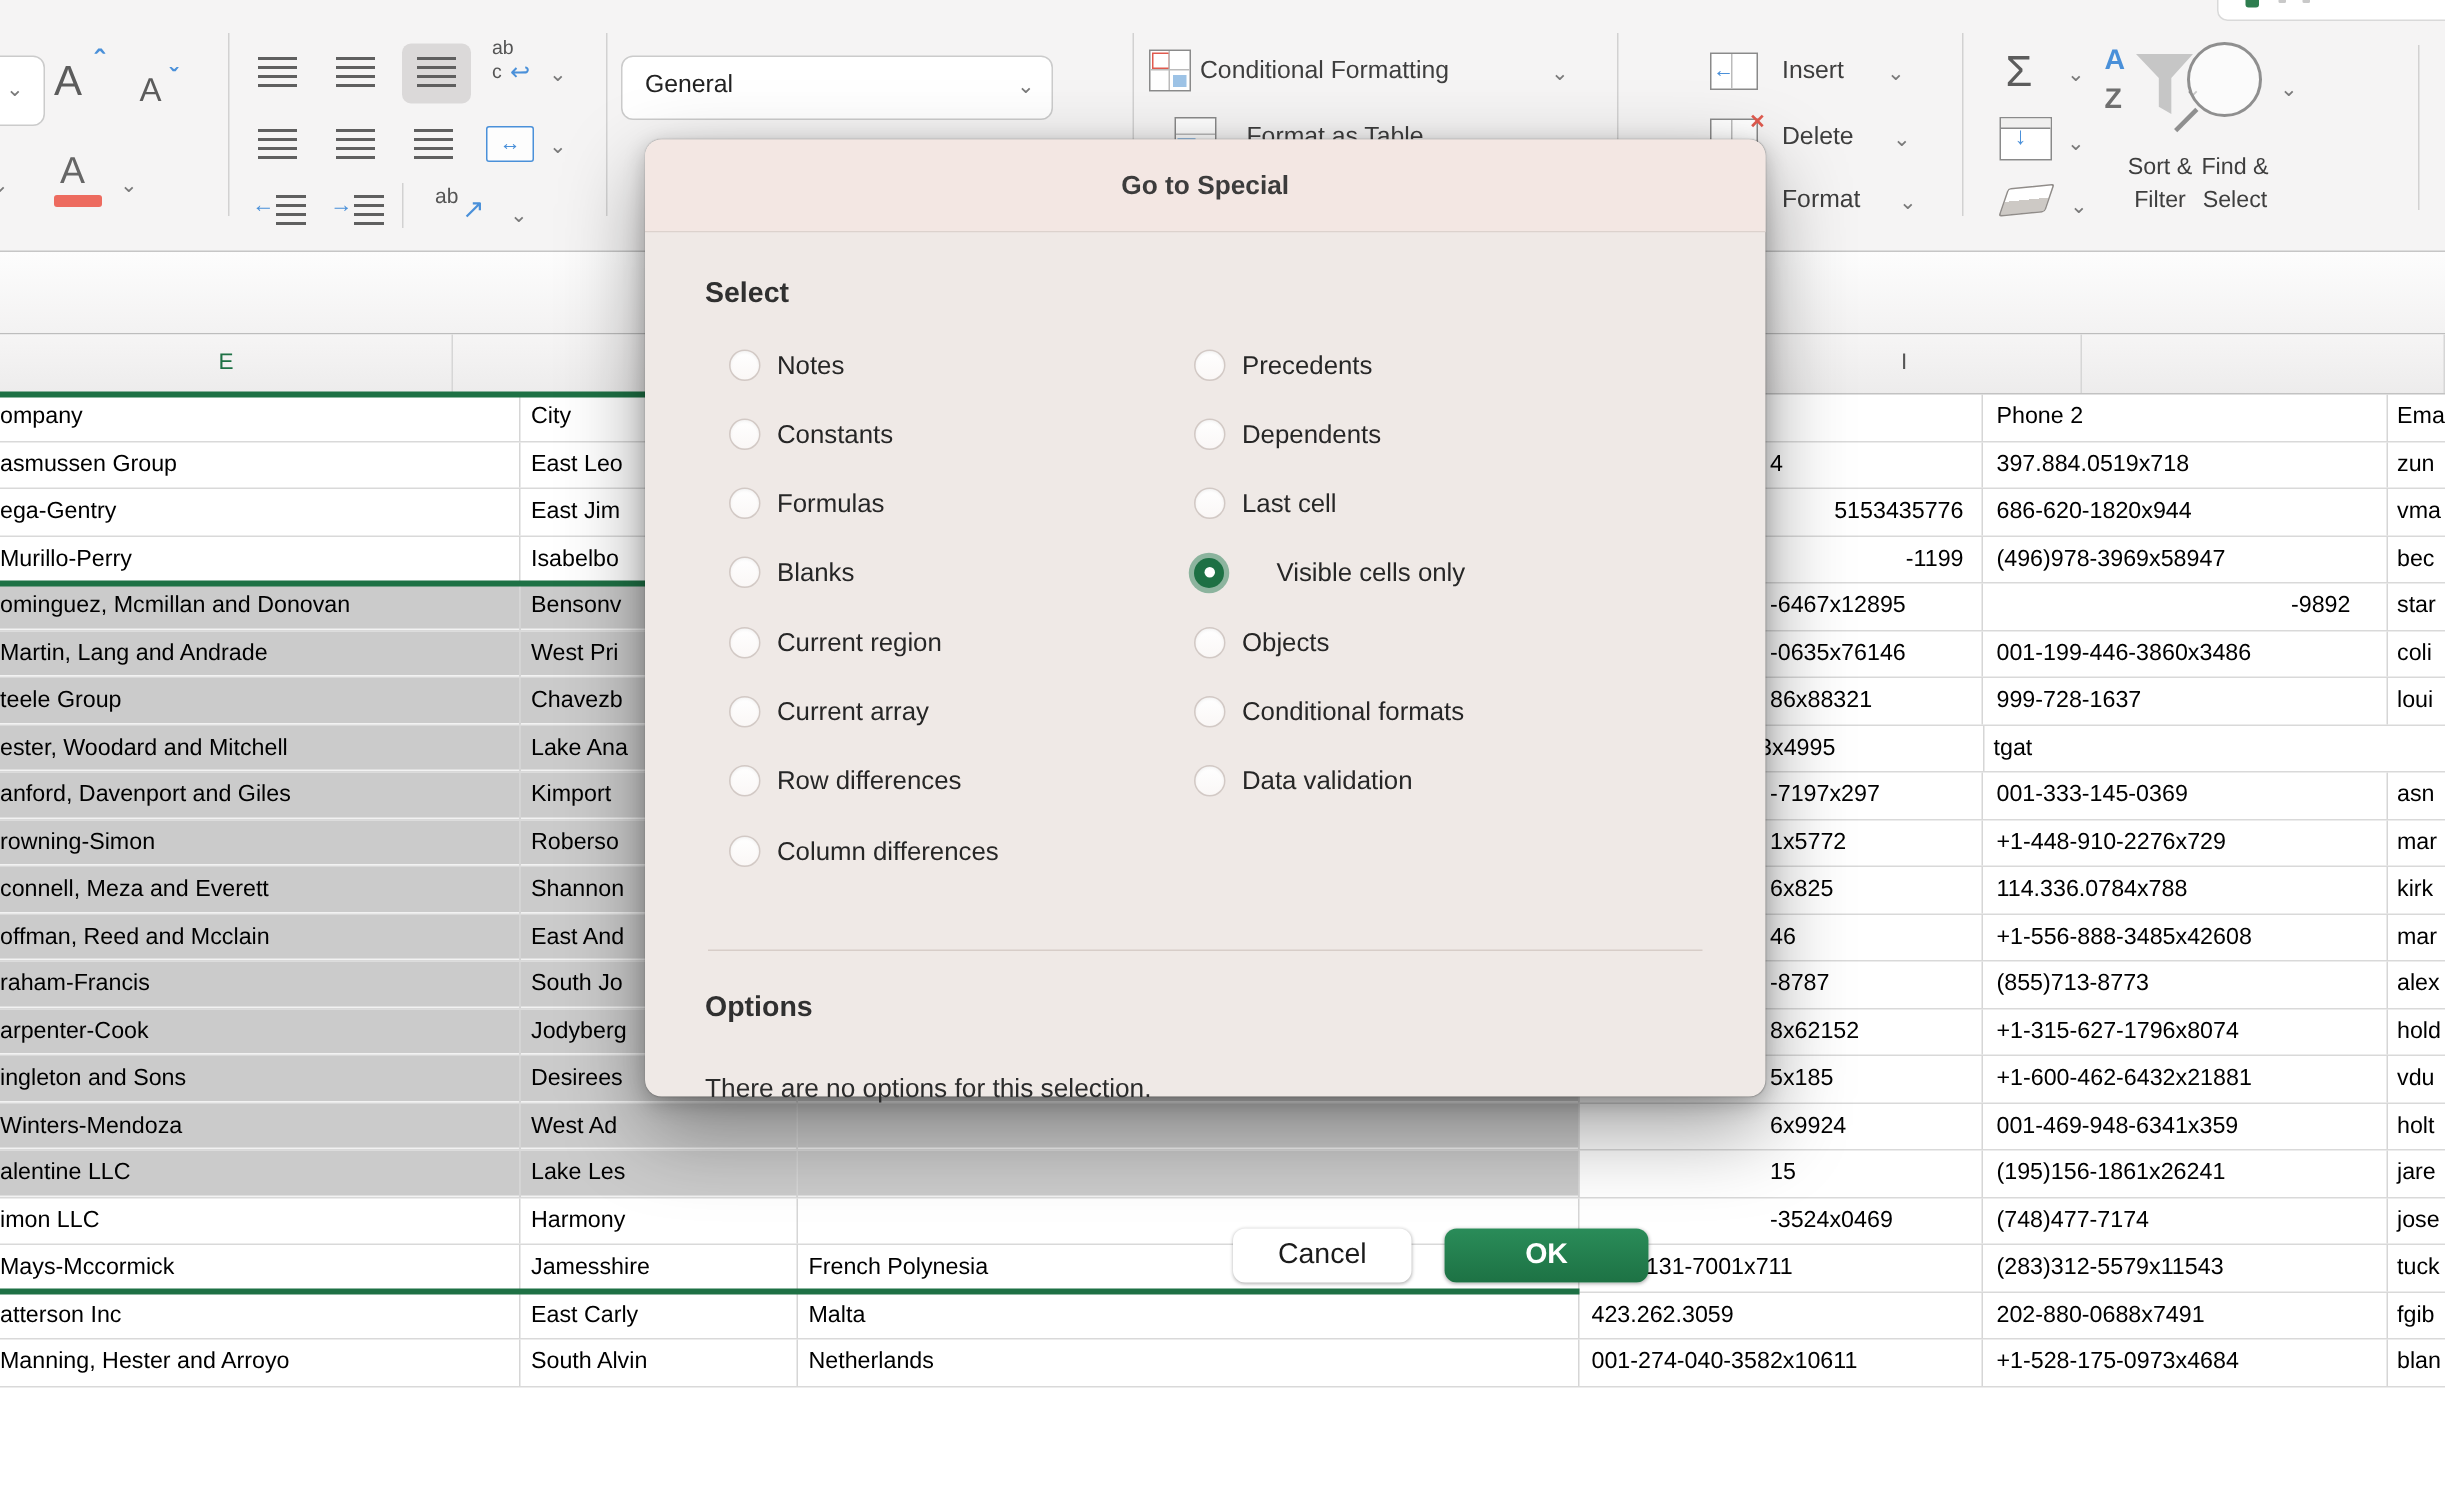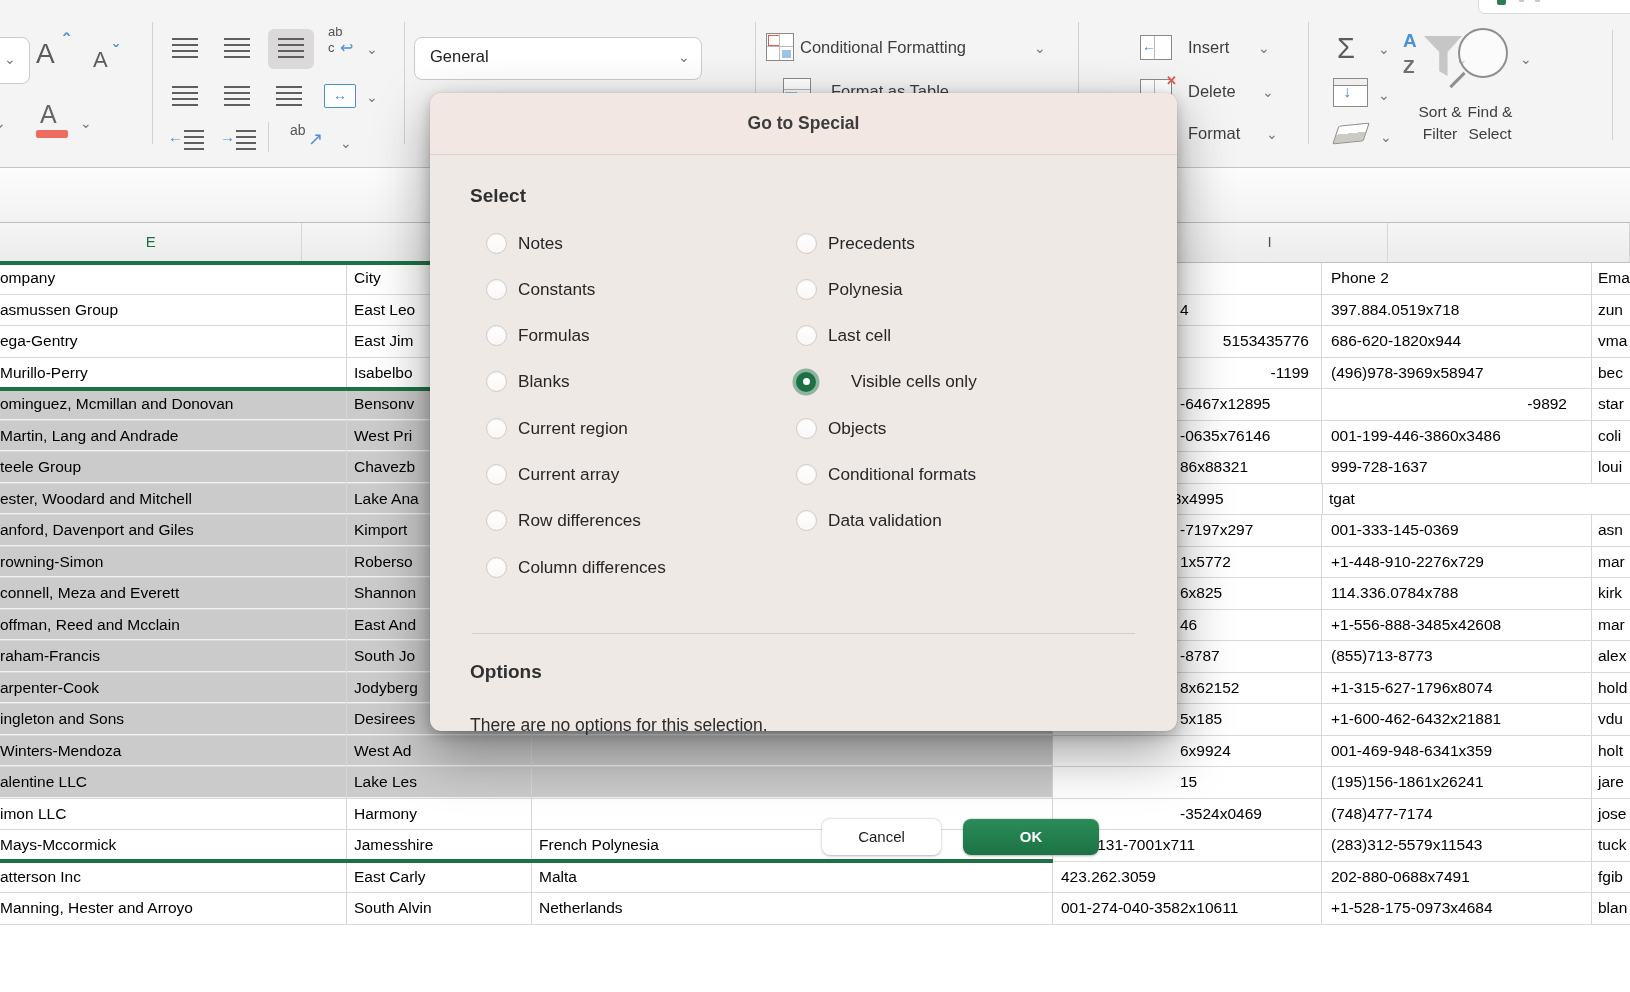--- a/index.html
+++ b/index.html
@@ -102,21 +102,21 @@
   .radio-row{position:absolute;height:42px;display:flex;align-items:center;}
   .radio{width:21px;height:21px;border-radius:50%;flex:none;
     background:linear-gradient(#ffffff,#faf7f6);border:1px solid #d2c9c5;
     box-shadow:inset 0 1px 2px rgba(0,0,0,.05);box-sizing:border-box;}
   .radio.on{width:20px;height:20px;border:none;background:var(--radio-green);
     box-shadow:0 0 0 3.5px #8cb49e;position:relative;}
   .radio.on::after{content:"";position:absolute;left:6.5px;top:6.5px;width:7px;height:7px;
     border-radius:50%;background:#fff;}
   .radio-label{margin-left:11px;font-size:17.2px;color:#262626;white-space:nowrap;}
 
-  .dlg-btn{position:absolute;top:726px;height:36px;border-radius:8px;font-size:15px;
+  .dlg-btn{position:absolute;top:726px;height:36px;border-radius:8px;font-size:19px;
     text-align:center;line-height:36px;box-sizing:border-box;}
   #btn-cancel{left:392px;width:119px;background:#fff;color:#1b1b1b;
     box-shadow:0 0.5px 2.5px rgba(0,0,0,.3);}
   #btn-ok{left:533px;width:136px;color:#fff;font-weight:bold;
     background:linear-gradient(180deg,#2a8c59 0%,#1d7244 100%);
     box-shadow:0 0.5px 2.5px rgba(0,0,0,.3);}
 </style>
 </head>
 <body>
 
@@ -460,21 +460,21 @@
         <span class="radio-label">Column differences</span>
       </div>
     </div>
   <div id="radio-col-right">
       <div class="radio-row" style="left: 366px; top: 129px;">
         <span class="radio"></span>
         <span class="radio-label">Precedents</span>
       </div>
       <div class="radio-row" style="left: 366px; top: 175.3px;">
         <span class="radio"></span>
-        <span class="radio-label">Polynesia</span>
+        <span class="radio-label">Dependents</span>
       </div>
       <div class="radio-row" style="left: 366px; top: 221.6px;">
         <span class="radio"></span>
         <span class="radio-label">Last cell</span>
       </div>
       <div class="radio-row" style="left: 366px; top: 267.9px; gap: 24px;">
         <span class="radio on"></span>
         <span class="radio-label">Visible cells only</span>
       </div>
       <div class="radio-row" style="left: 366px; top: 314.2px;">

